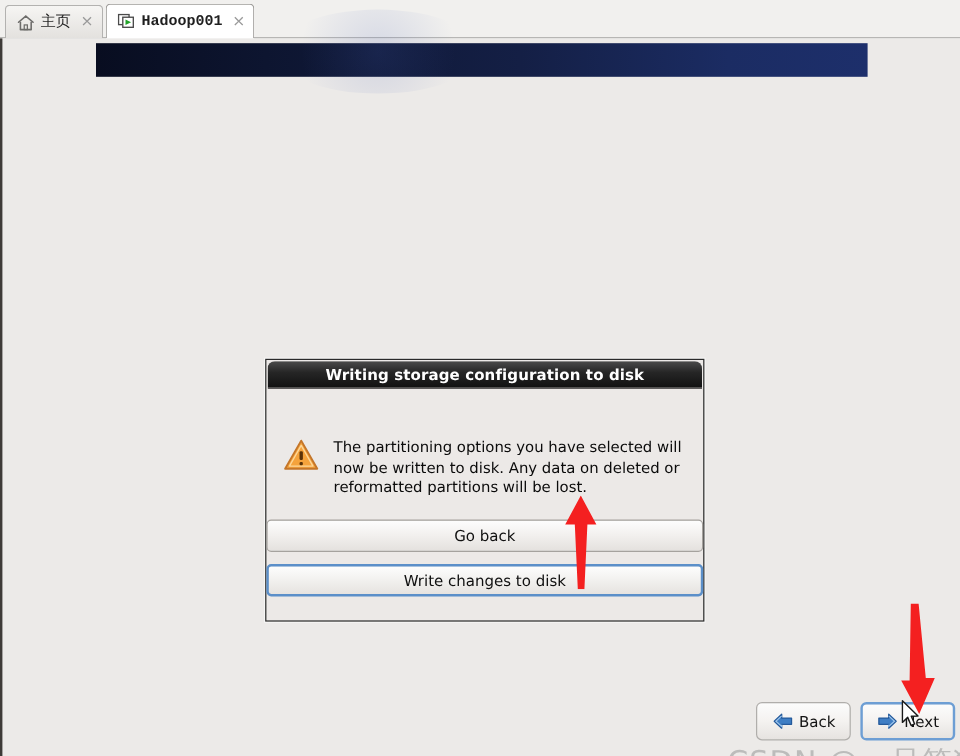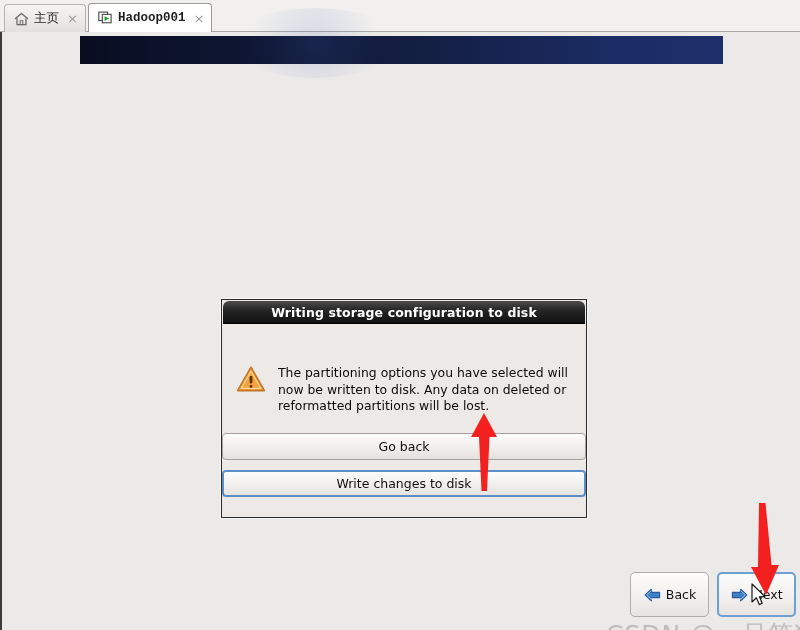--- a/index.html
+++ b/index.html
@@ -170,21 +170,21 @@
     bottom: 13px;
     display: flex;
     gap: 8px;
   }
   .nav-btn {
     display: flex;
     align-items: center;
     justify-content: center;
     gap: 4px;
     width: 79px;
-    height: 45px;
+    height: 32px;
     border-radius: 5px;
     border: 1px solid #b0aeab;
     background: linear-gradient(to bottom, #fcfcfc 0%, #f4f2f0 50%, #e6e3e0 100%);
     font-size: 12.5px;
     color: #131313;
   }
   .nav-btn.focused {
     border: 2px solid #6d9ed4;
   }
   .nav-arrow { width: 19px; height: 16px; display: block; }

